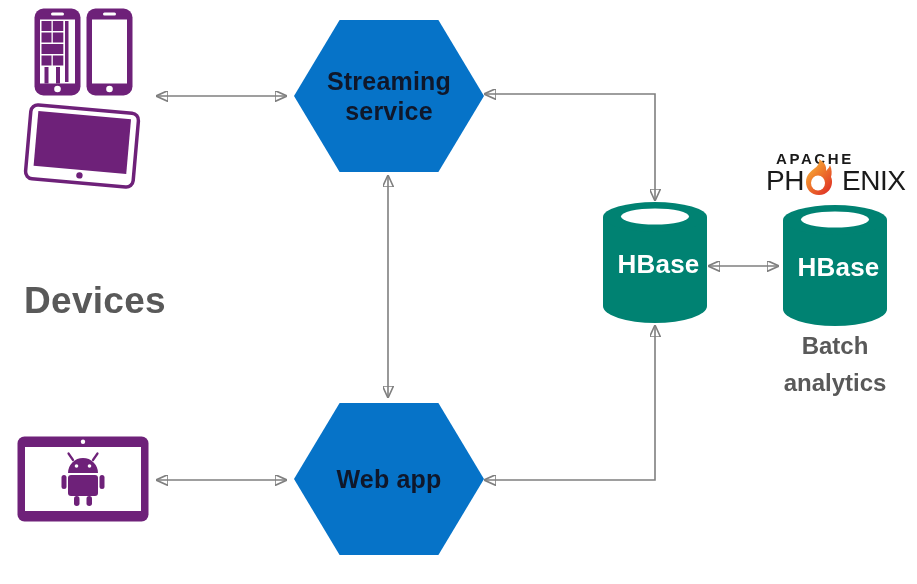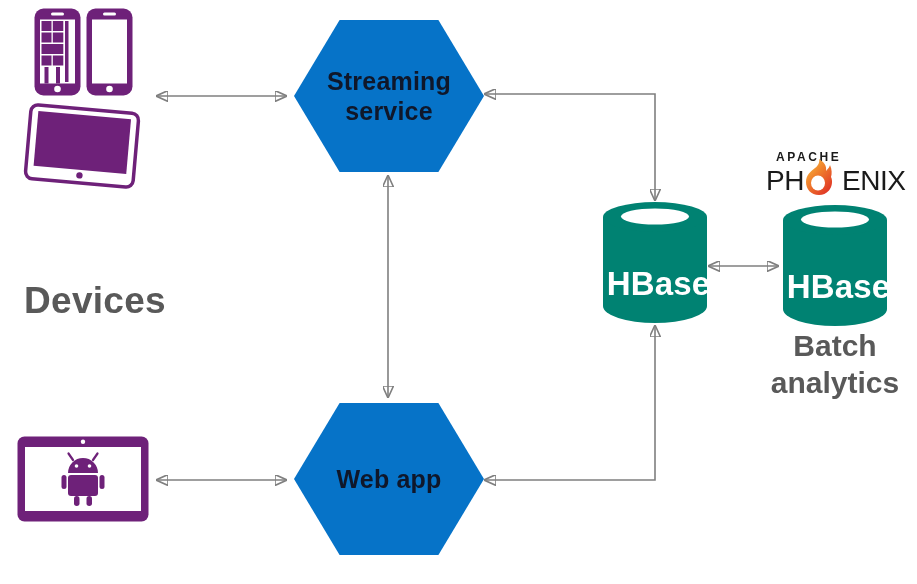--- a/index.html
+++ b/index.html
@@ -34,34 +34,34 @@
   }
   .hex-label{
     color:#0f172a;font-size:25px;font-weight:700;text-align:center;
     line-height:1.2;width:150px;letter-spacing:.2px;
   }
 
   
   .cyl{z-index:2;}
   .cyl-label{
     z-index:3;width:111px;text-align:center;color:#fff;
-    font-size:33px;font-weight:700;letter-spacing:.2px;margin-top:16px;
+    font-size:26px;font-weight:700;letter-spacing:.2px;
   }
 
   
   .big-label{
     color:var(--label-gray);font-weight:700;z-index:2;
   }
   #devices-label{left:24px;top:280px;font-size:37px;letter-spacing:.3px;}
-  #batch-label{left:752px;top:327px;width:166px;font-size:30px;line-height:37px;text-align:center;}
+  #batch-label{left:752px;top:327px;width:166px;font-size:24px;line-height:37px;text-align:center;}
 
   
   #phoenix-logo{left:766px;top:149px;width:148px;height:48px;z-index:2;}
   #phoenix-logo .apache{
-    position:absolute;left:10px;top:1px;font-size:12px;font-weight:700;
+    position:absolute;left:10px;top:1px;font-size:15px;font-weight:700;
     letter-spacing:2.6px;color:var(--logo-black);
   }
   #phoenix-logo .pword{position:absolute;top:12px;left:0;height:34px;}
   #phoenix-logo .pword span{
     position:absolute;bottom:0;font-size:28px;font-weight:400;
     color:var(--logo-black);letter-spacing:-.5px;line-height:28px;
   }
   #phoenix-logo .ph{left:0;}
   #phoenix-logo .enix{left:76px;}
   #phoenix-logo .flame{position:absolute;left:39px;bottom:-2px;}

